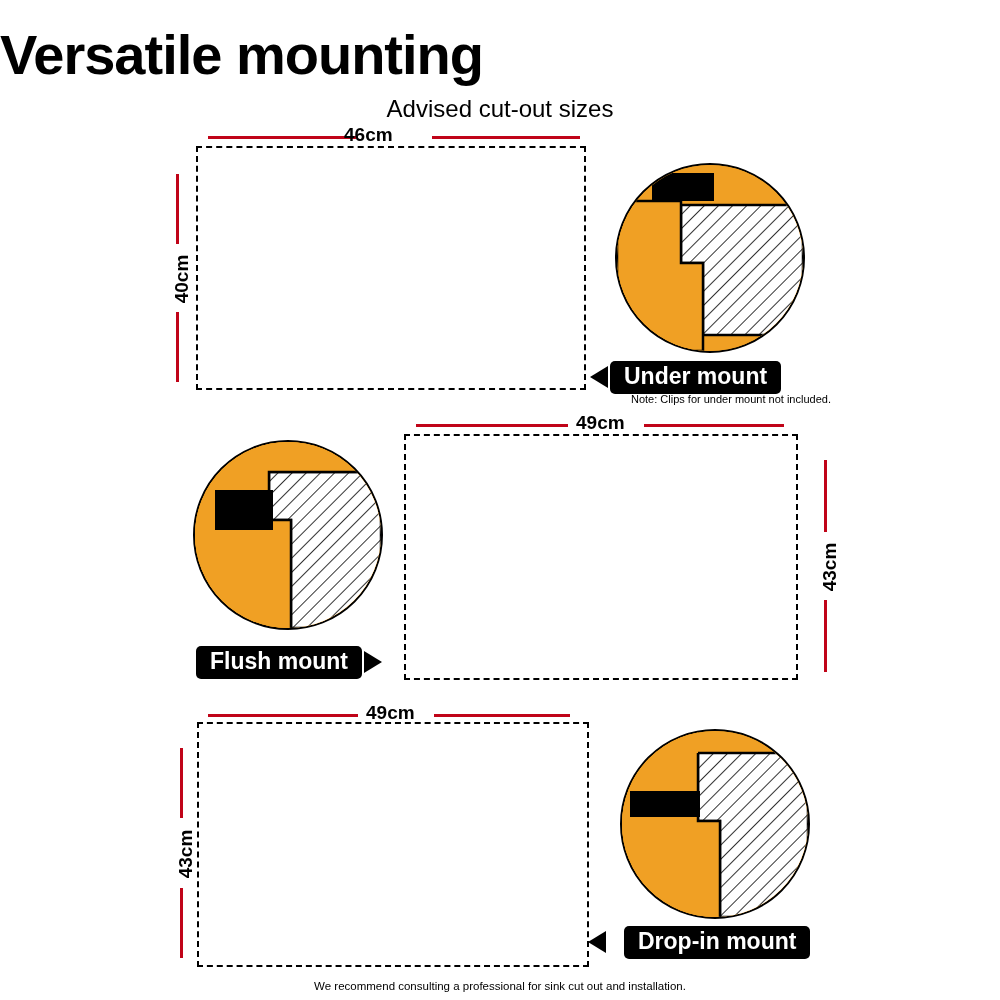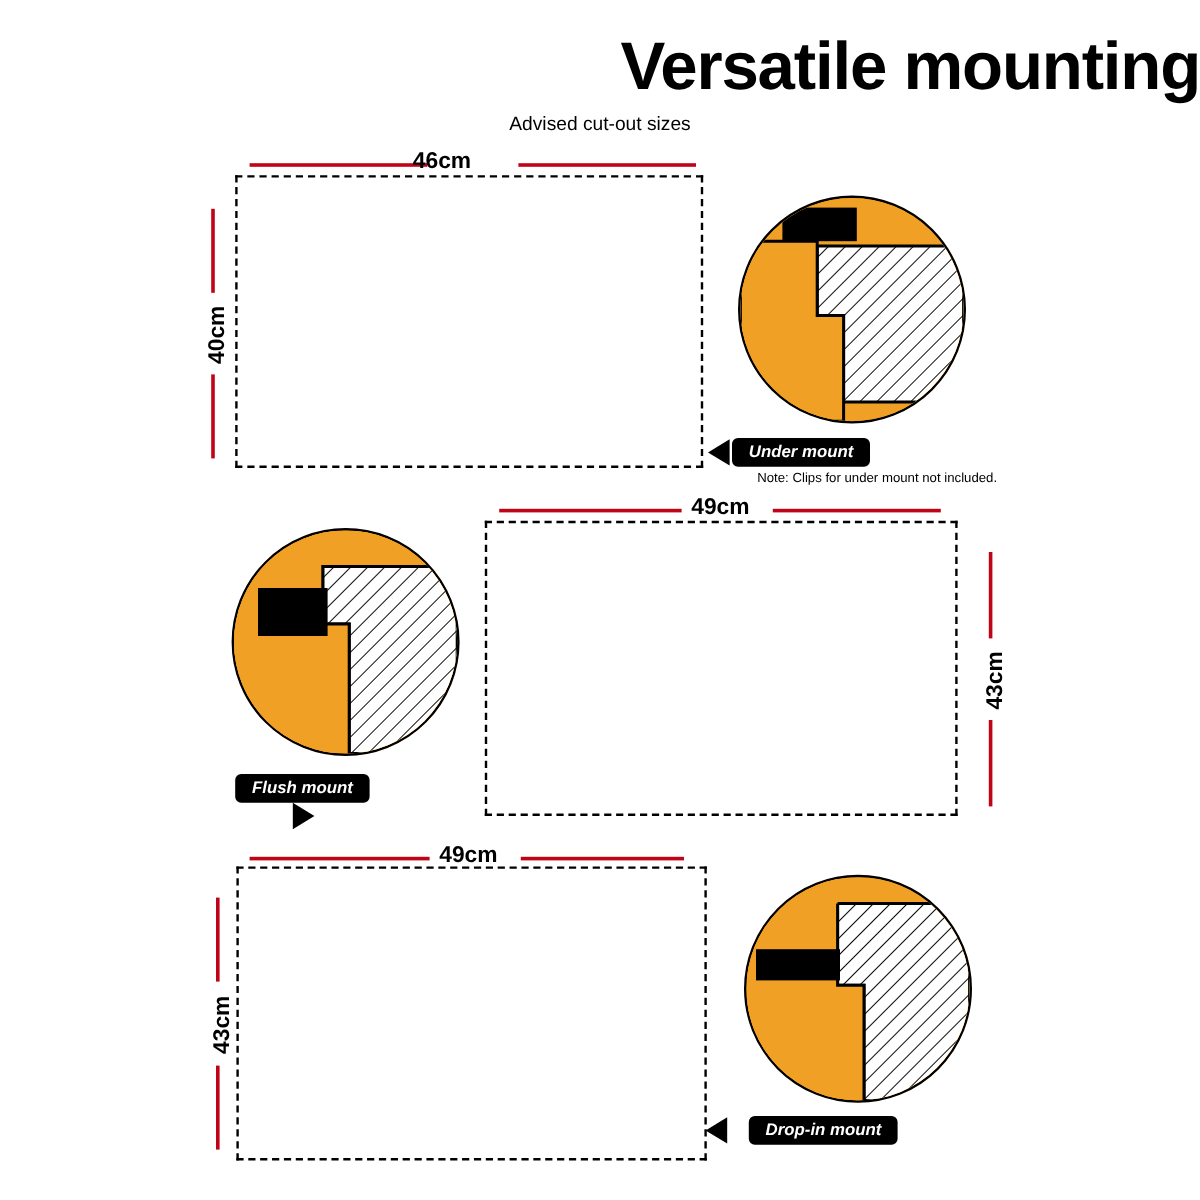--- a/index.html
+++ b/index.html
@@ -18,33 +18,33 @@
     background: #ffffff;
     overflow: hidden;
   }
 
   
   .title {
     position: absolute;
     top: 26px;
     left: 0;
     width: 1000px;
-    text-align: right;
+    text-align: left;
     font-size: 56px;
     font-weight: bold;
     letter-spacing: -1px;
     line-height: 1.05;
   }
   .subtitle {
     position: absolute;
     top: 95px;
     left: 0;
     width: 1000px;
     text-align: center;
-    font-size: 16px;
+    font-size: 24px;
     font-weight: normal;
   }
 
   
   .cutout {
     position: absolute;
     border: 2px dashed #000000;
     background: #ffffff;
     box-sizing: border-box;
   }
@@ -75,27 +75,26 @@
   
   .callout {
     position: absolute;
     display: flex;
     align-items: center;
     height: 34px;
   }
   .callout .pill {
     background: #000000;
     color: #ffffff;
-    font-size: 14px;
+    font-size: 23px;
     font-weight: bold;
     border-radius: 5px;
     padding: 4px 14px 6px 14px;
     line-height: 1;
     white-space: nowrap;
-    font-style: italic;
   }
   .arrow-left {
     width: 0;
     height: 0;
     border-top: 11px solid transparent;
     border-bottom: 11px solid transparent;
     border-right: 18px solid #000000;
     margin-right: 2px;
   }
   .arrow-right {
@@ -203,21 +202,21 @@
 
       <path d="M74 30 L186 30 L186 186 L96 186 L96 78 L74 78 Z" fill="url(#hatchB)" stroke="#000000" stroke-width="2.5"></path>
 
       <path d="M0 0 L186 0 L186 30 L74 30 L74 78 L96 78 L96 186 L0 186 Z" fill="#f0a024" stroke="none"></path>
       <path d="M186 30 L74 30 L74 78 L96 78 L96 186" fill="none" stroke="#000000" stroke-width="2.5"></path>
 
       <rect x="20" y="48" width="58" height="40" fill="#000000"></rect>
     </svg>
   </div>
 
-  <div class="callout" style="left:196px; top:645px;flex-direction:column;">
+  <div class="callout" style="left:196px; top:645px;">
     <span class="pill">Flush mount</span>
     <span class="arrow-right"></span>
   </div>
 
   <div class="rule-h" style="left:208px; top:714px; width:150px;"></div>
   <div class="dim-label" style="left:366px; top:702px;">49cm</div>
   <div class="rule-h" style="left:434px; top:714px; width:136px;"></div>
 
   <div class="rule-v" style="left:180px; top:748px; height:70px;"></div>
   <div class="dim-label vertical" style="left:156px; top:843px; width:60px; text-align:center;">43cm</div>
@@ -242,14 +241,15 @@
 
       <rect x="8" y="60" width="70" height="26" fill="#000000"></rect>
     </svg>
   </div>
 
   <div class="callout" style="left:588px; top:925px;gap:16px;">
     <span class="arrow-left"></span>
     <span class="pill">Drop-in mount</span>
   </div>
 
+  <div class="footer-note">We recommend consulting a professional for sink cut out and installation.</div>
 
 </div>
 
 </body></html>

